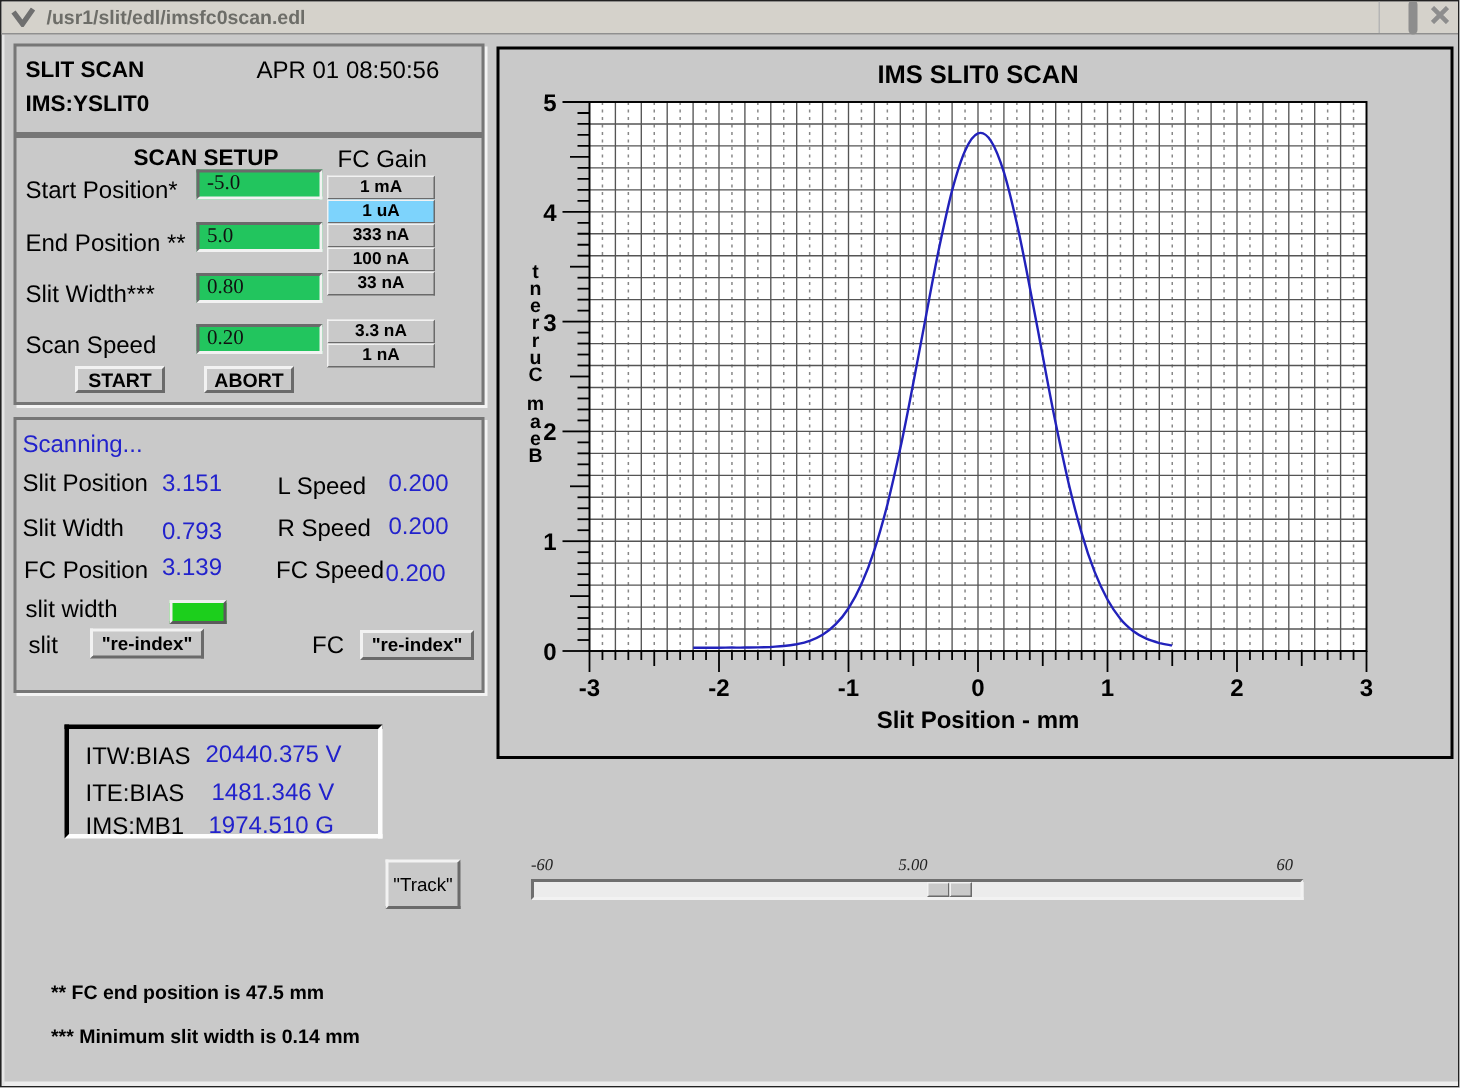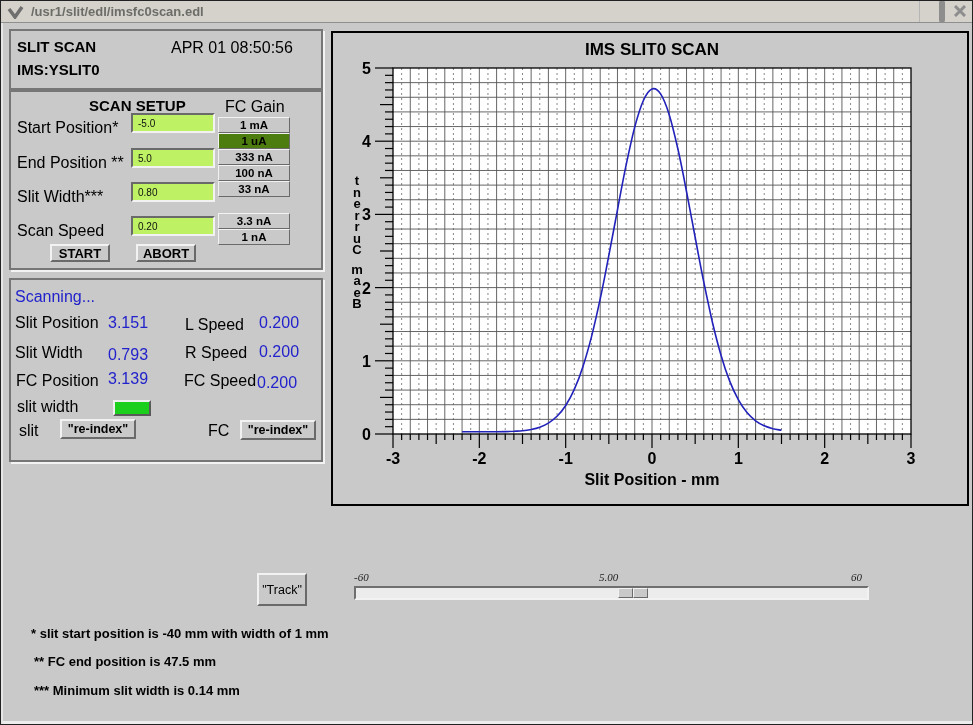--- a/index.html
+++ b/index.html
@@ -21,29 +21,29 @@
   
   .panel{position:absolute;border:2px solid #767676;box-shadow:2px 2px 0 0 #f3f3f3;background:#c9c9c9;}
   .btn{
     position:absolute;background:#c9c9c9;color:#000;
     border:2px solid;border-color:#f2f2f2 #6a6a6a #6a6a6a #f2f2f2;
     font-family:"Liberation Sans",sans-serif;font-weight:bold;
     display:flex;align-items:center;justify-content:center;
     padding:0;cursor:pointer;box-sizing:border-box;
   }
   .field{
-    position:absolute;background:#bef264;color:#111;
+    position:absolute;background:#22c55e;color:#111;
     border:2px solid;border-color:#6a6a6a #f2f2f2 #f2f2f2 #6a6a6a;
-    font-family:Liberation Sans, sans-serif;font-size:10px;
+    font-family:Liberation Serif, serif;font-size:14px;
     padding:0 0 0 5px;box-sizing:border-box;width:84px;height:20px;
   }
   .lbl{position:absolute;font-size:16px;color:#000;white-space:nowrap;}
   .blue{color:#2222cc;}
   .gainbtn{width:72px;height:16px;left:207px;font-size:11.5px;border-width:1px;border-color:#f2f2f2 #6a6a6a #6a6a6a #f2f2f2;}
-  .gainbtn.selected{background:#4d7c0f;}
+  .gainbtn.selected{background:#7dd3fc;}
   
   .biasbox{position:absolute;left:42px;top:482px;width:212px;height:76px;border:3px solid;border-color:#000 #fdfdfd #fdfdfd #000;box-sizing:border-box;}
   
   .led{position:absolute;width:34px;height:12px;background:#1ccf1c;border:2px solid;border-color:#f0f0f0 #5a5a5a #5a5a5a #f0f0f0;}
   
   .chart{position:absolute;left:330px;top:30px;width:638px;height:475px;border:2px solid #000;box-sizing:border-box;background:#c9c9c9;}
   .chart svg{display:block;}
   .tickNum{font:bold 16px "Liberation Sans",sans-serif;fill:#000;}
   .chartTitle{font:bold 17px "Liberation Sans",sans-serif;fill:#000;}
   .axisLabel{font:bold 16px "Liberation Sans",sans-serif;fill:#000;}
@@ -134,20 +134,28 @@
 
     <span class="lbl" style="left:6px;top:118px;">slit width</span>
     <div class="led" style="left:102px;top:120px;"></div>
 
     <span class="lbl" style="left:8px;top:142px;">slit</span>
     <button class="btn" style="left:49px;top:139px;width:76px;height:20px;font-size:12.5px;">"re-index"</button>
     <span class="lbl" style="left:197px;top:142px;">FC</span>
     <button class="btn" style="left:229px;top:140px;width:76px;height:20px;font-size:12.5px;">"re-index"</button>
   </div>
 
+  <div class="biasbox">
+    <span class="lbl" style="left:11px;top:10px;">ITW:BIAS</span>
+    <span class="lbl blue" style="left:91px;top:9px;">20440.375 V</span>
+    <span class="lbl" style="left:11px;top:35px;">ITE:BIAS</span>
+    <span class="lbl blue" style="left:95px;top:34px;">1481.346 V</span>
+    <span class="lbl" style="left:11px;top:57px;">IMS:MB1</span>
+    <span class="lbl blue" style="left:93px;top:56px;">1974.510 G</span>
+  </div>
 
   <div class="chart">
     <svg id="plot" width="634" height="471" viewBox="0 0 634 471">
         <rect x="60" y="35" width="518" height="366" fill="#ffffff"></rect>
         <line x1="68.63333333333334" y1="35" x2="68.63333333333334" y2="401" stroke="#888" stroke-width="1" stroke-dasharray="2 3"></line>
         <line x1="77.26666666666668" y1="35" x2="77.26666666666668" y2="401" stroke="#555" stroke-width="0.9"></line>
         <line x1="85.89999999999998" y1="35" x2="85.89999999999998" y2="401" stroke="#888" stroke-width="1" stroke-dasharray="2 3"></line>
         <line x1="94.53333333333333" y1="35" x2="94.53333333333333" y2="401" stroke="#555" stroke-width="0.9"></line>
         <line x1="103.16666666666666" y1="35" x2="103.16666666666666" y2="401" stroke="#888" stroke-width="1" stroke-dasharray="2 3"></line>
         <line x1="111.80000000000001" y1="35" x2="111.80000000000001" y2="401" stroke="#555" stroke-width="0.9"></line>
@@ -375,17 +383,16 @@
   <span class="slider-label" style="left:353px;top:570px;">-60</span>
   <span class="slider-label" style="left:598px;top:570px;">5.00</span>
   <span class="slider-label" style="left:850px;top:570px;">60</span>
   <div class="track">
     <div class="thumb" id="sliderThumb" style="left: 262px;">
         <div></div>
         <div></div>
       </div>
   </div>
 
-  <div class="foot" style="left:30px;top:625px;">* slit start position is -40 mm with width of 1 mm</div>
   <div class="foot" style="left:33px;top:653px;">** FC end position is 47.5 mm</div>
   <div class="foot" style="left:33px;top:682px;">*** Minimum slit width is 0.14 mm</div>
 
 </div>
 
 </body></html>

